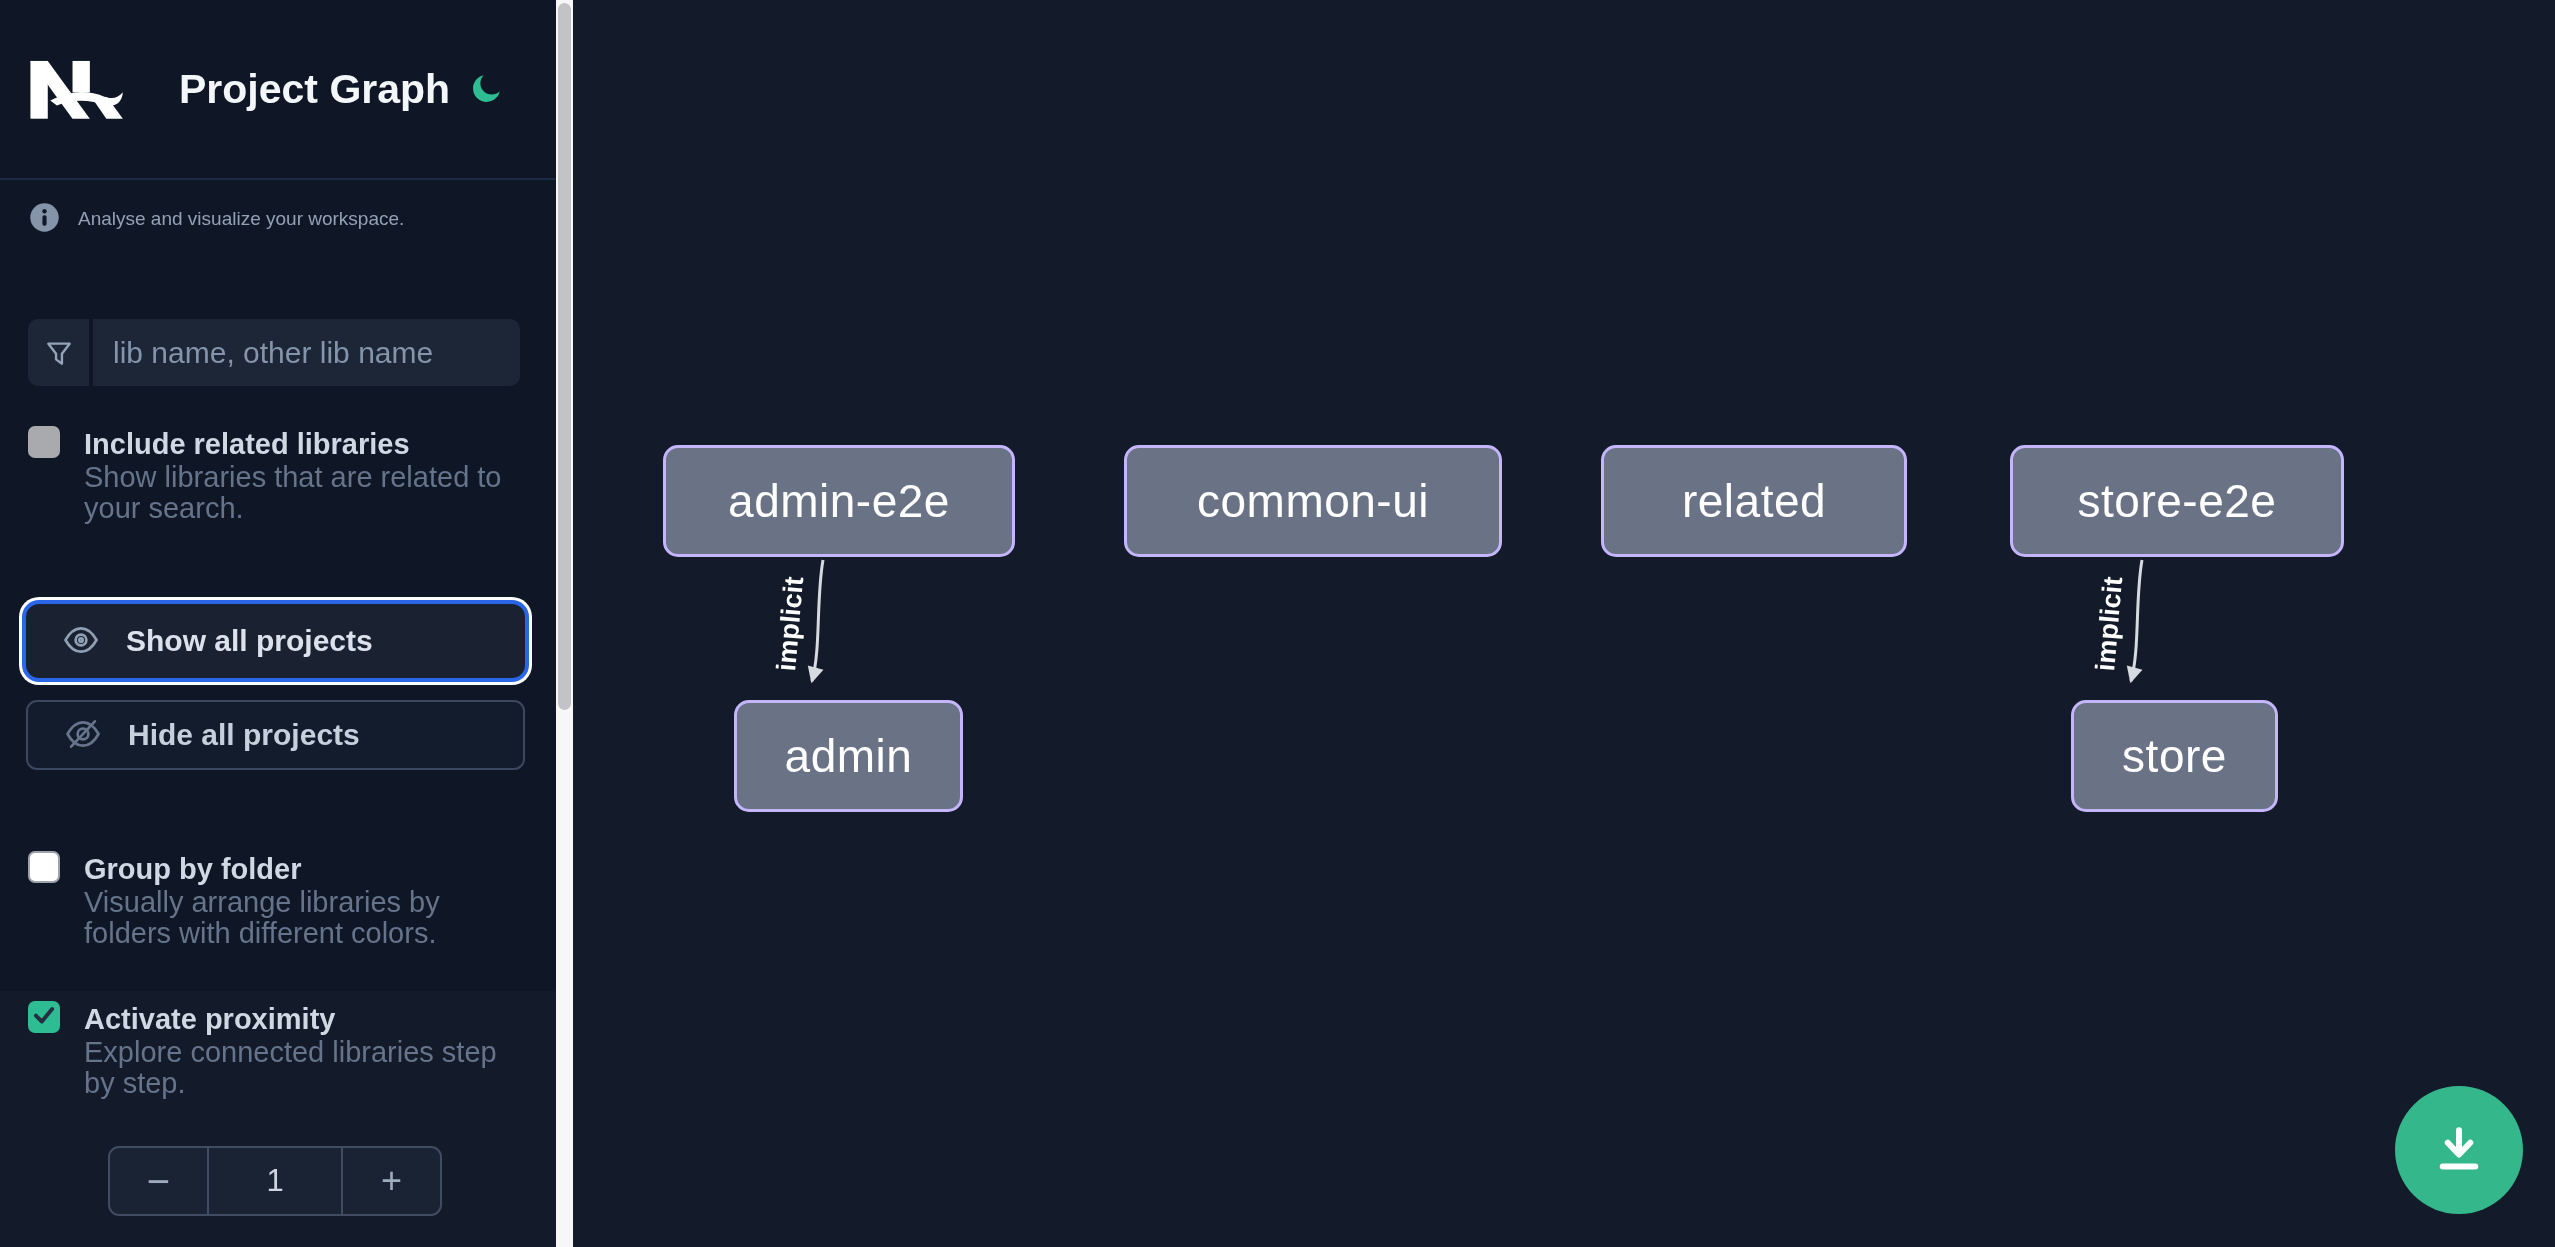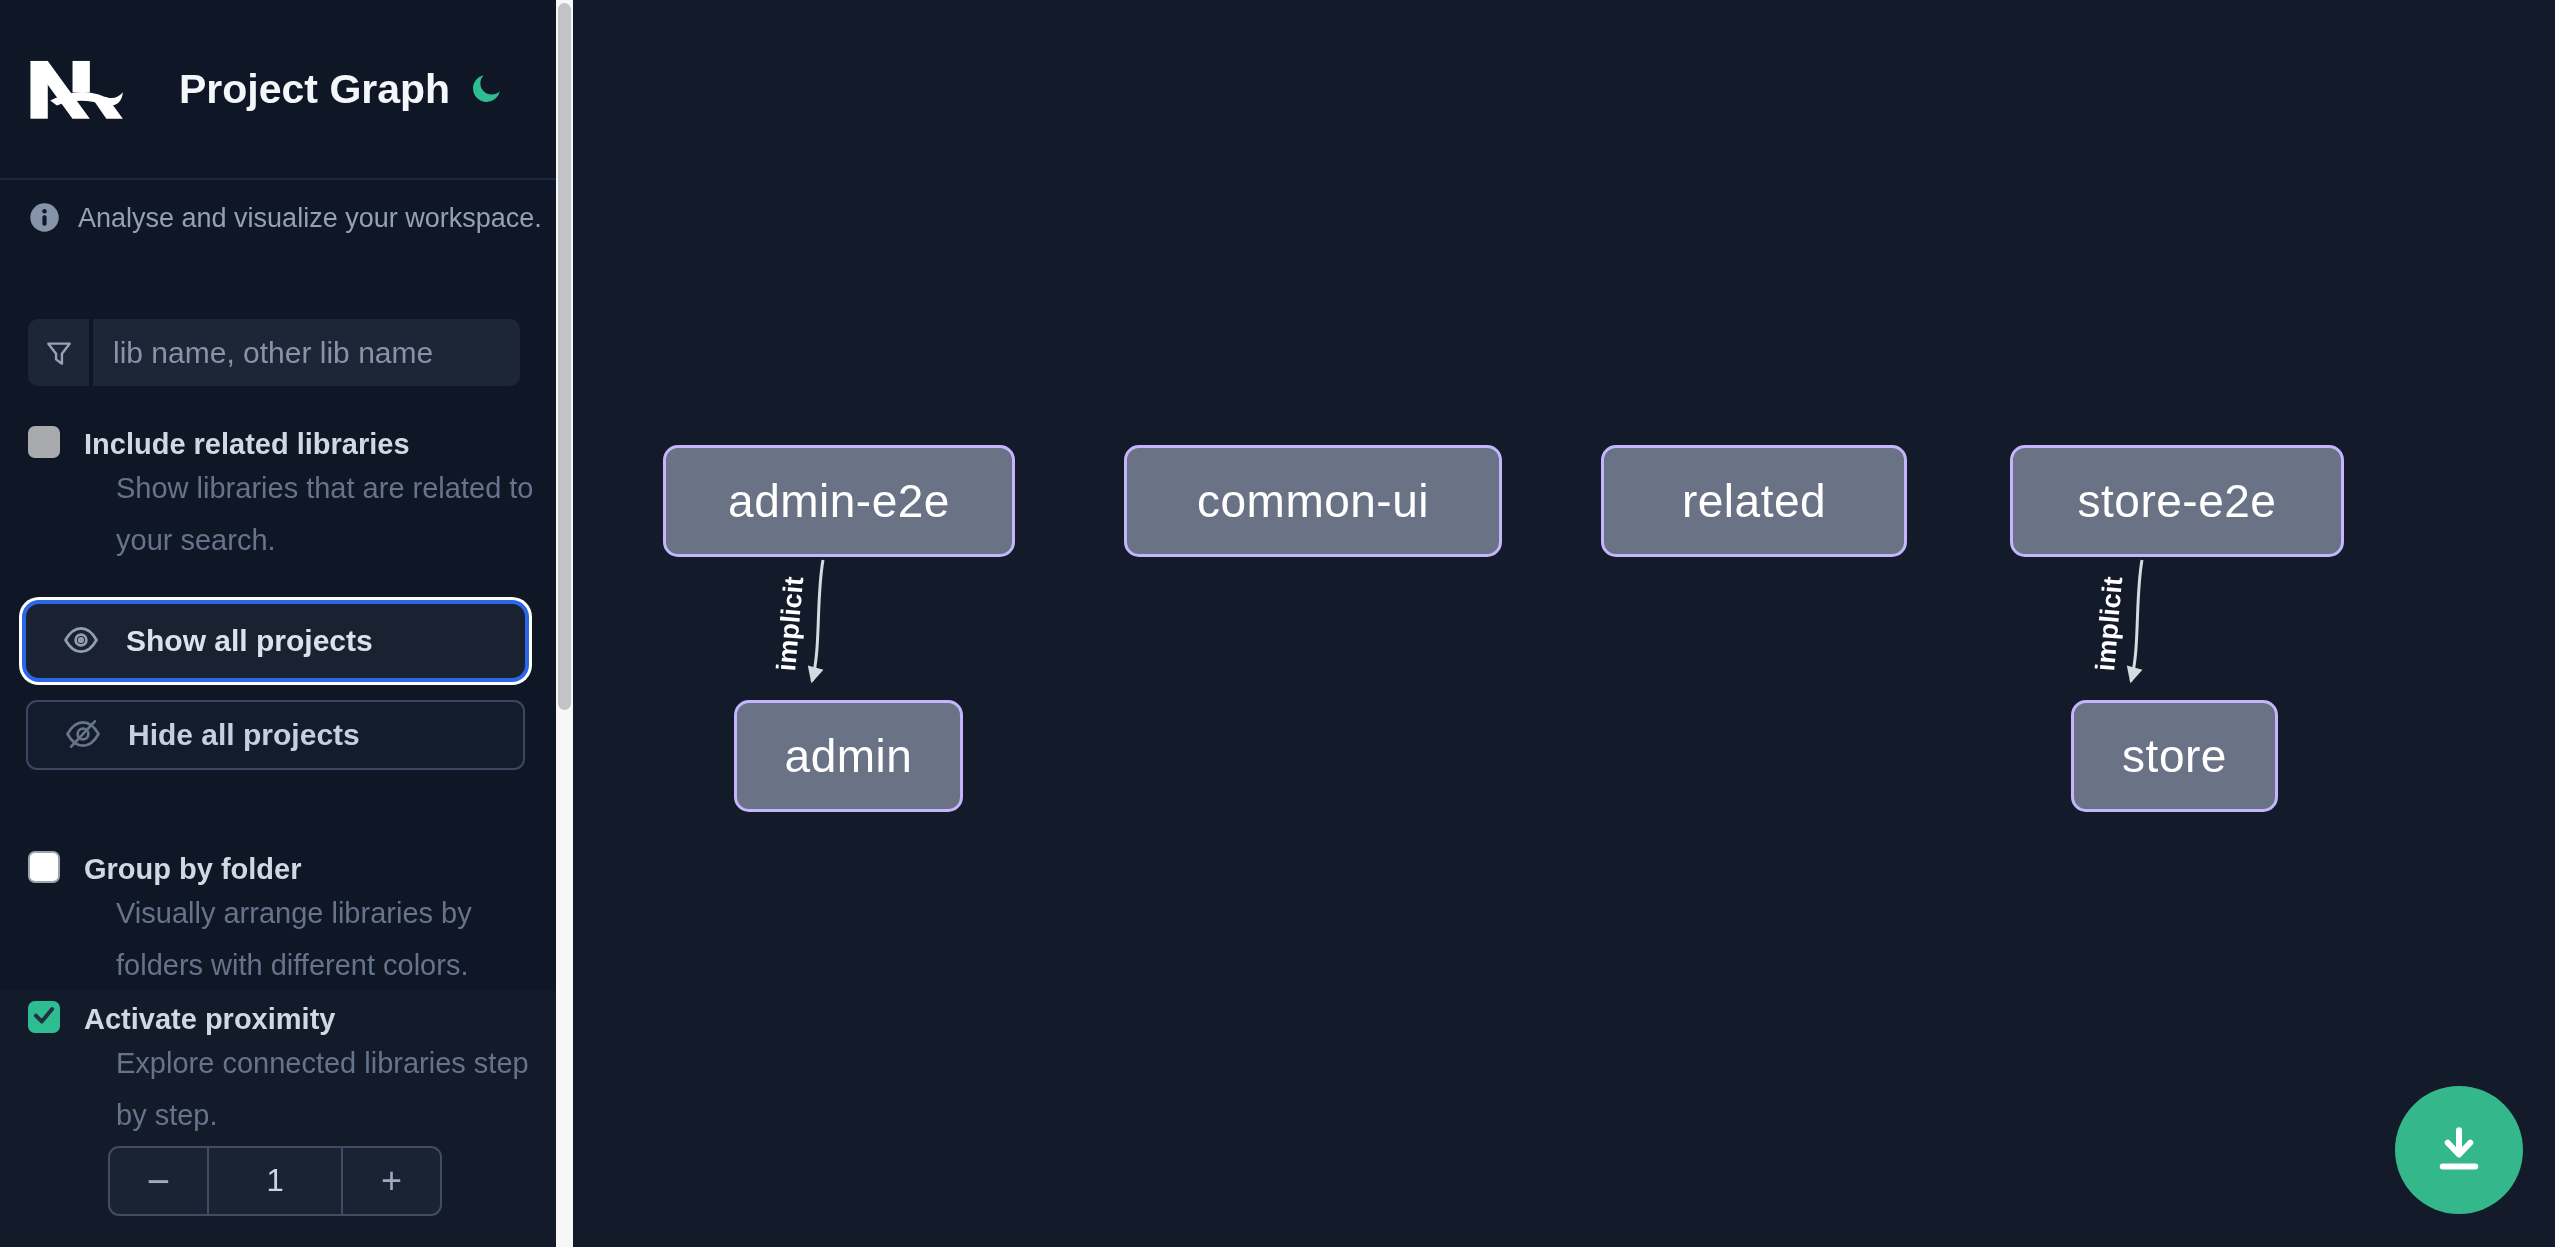--- a/index.html
+++ b/index.html
@@ -20,21 +20,21 @@
     font-size:41px; font-weight:700; color:#f4f7fa;
   }
   .theme-toggle {
     position:absolute; left:466px; top:68px; width:42px; height:42px;
     background:transparent; border:none; cursor:pointer;
   }
   .header-divider { position:absolute; left:0; top:178px; width:556px; height:2px; background:#1d2940; }
 
   .tagline-row { position:absolute; left:29px; top:202px; display:flex; align-items:flex-start; }
   .tagline-row svg { flex:0 0 auto; }
-  .tagline-text { margin-left:18px; font-size:27px; color:#93a1b5; line-height:33px; }
+  .tagline-text { margin-left:18px; font-size:19px; color:#93a1b5; line-height:33px; }
 
   .search-box {
     position:absolute; left:28px; top:319px; width:492px; height:67px;
     background:#1c2636; border-radius:10px; display:flex; overflow:hidden;
   }
   .search-icon-cell {
     width:65px; display:flex; align-items:center; justify-content:center;
     border-right:4px solid #0f1726;
   }
   .search-input {
@@ -48,21 +48,21 @@
     position:absolute; left:28px; width:32px; height:32px; border-radius:7px;
   }
   .checkbox.disabled { background:#a9aaae; }
   .checkbox.unchecked { background:#ffffff; border:2px solid #9da4ae; }
   .checkbox.checked { background:#2ebd92; display:flex; align-items:center; justify-content:center; }
   .toggle-label {
     position:absolute; left:84px; font-size:29px; font-weight:700; color:#cfd8e3;
   }
   .toggle-desc {
     position:absolute; left:84px; width:460px; font-size:29px; color:#65748b;
-    line-height:52px; white-space:pre-line;margin-left:32px;
+    line-height:31px; white-space:pre-line;
   }
 
   .side-btn {
     position:absolute; left:26px; width:499px; display:flex; align-items:center;
     gap:26px; padding-left:36px; cursor:pointer;
     font-family:"Liberation Sans", sans-serif;
     text-align:right;
   }
   .btn-show {
     top:604px; height:74px; background:#1a2232; border:none; border-radius:13px;

